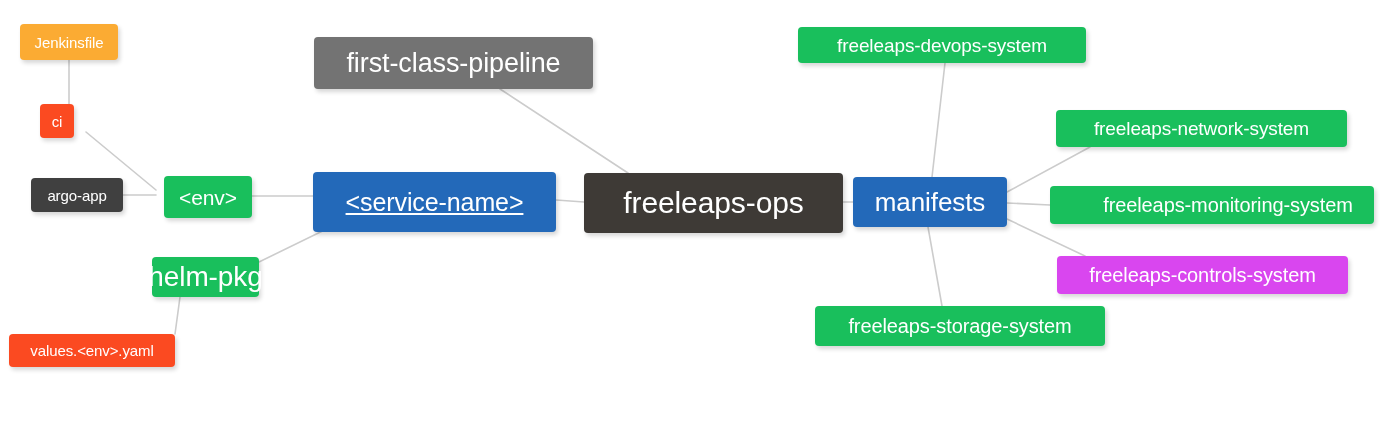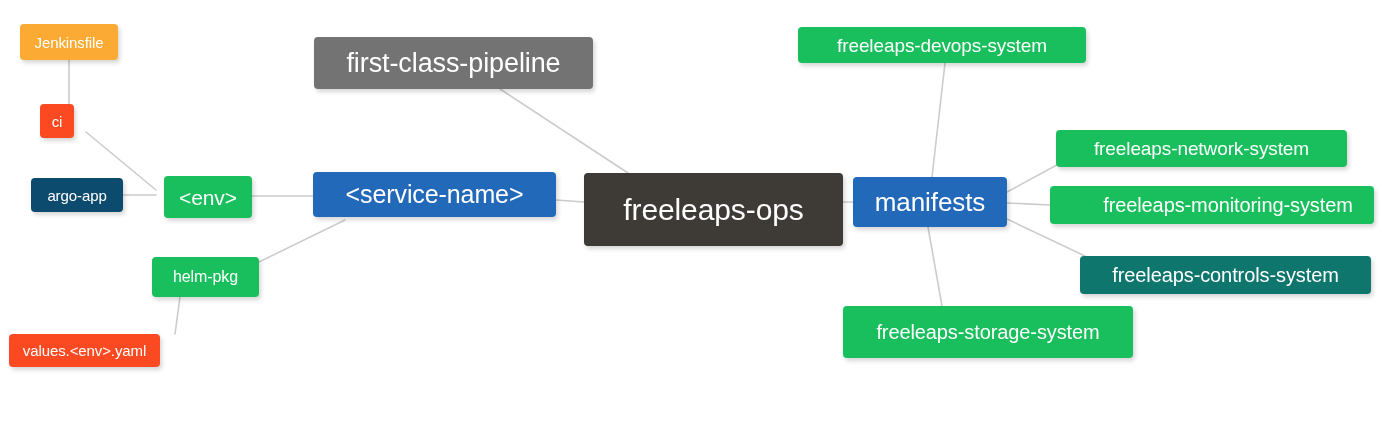--- a/index.html
+++ b/index.html
@@ -66,53 +66,53 @@
       <polyline points="1007,219 1085,256" fill="none" stroke="#cccccc" stroke-width="1.6" stroke-linecap="round"></polyline>
       <polyline points="928,227 942,306" fill="none" stroke="#cccccc" stroke-width="1.6" stroke-linecap="round"></polyline>
     </svg>
   <div id="node-layer">
       <div class="node" style="left: 20px; top: 24px; width: 98px; height: 36px; background: rgb(251, 171, 51); font-size: 15px;">
         <span class="node-label">Jenkinsfile</span>
       </div>
       <div class="node" style="left: 40px; top: 104px; width: 34px; height: 34px; background: rgb(251, 74, 33); font-size: 15px;">
         <span class="node-label">ci</span>
       </div>
-      <div class="node" style="left: 31px; top: 178px; width: 92px; height: 34px; background: #0c4a6e; font-size: 15px;">
+      <div class="node" style="left: 31px; top: 178px; width: 92px; height: 34px; background: #404040; font-size: 15px;">
         <span class="node-label">argo-app</span>
       </div>
       <div class="node" style="left: 164px; top: 176px; width: 88px; height: 42px; background: rgb(25, 191, 92); font-size: 21px;">
         <span class="node-label">&lt;env&gt;</span>
       </div>
-      <div class="node" style="left: 152px; top: 257px; width: 107px; height: 40px; background: rgb(25, 191, 92); font-size: 16px;">
+      <div class="node" style="left: 152px; top: 257px; width: 107px; height: 40px; background: rgb(25, 191, 92); font-size: 28px;">
         <span class="node-label">helm-pkg</span>
       </div>
-      <div class="node" style="left: 9px; top: 334px; width: 151px; height: 33px; background: rgb(251, 74, 33); font-size: 15px;">
+      <div class="node" style="left: 9px; top: 334px; width: 166px; height: 33px; background: rgb(251, 74, 33); font-size: 15px;">
         <span class="node-label">values.&lt;env&gt;.yaml</span>
       </div>
       <div class="node" style="left: 314px; top: 37px; width: 279px; height: 52px; background: #737373; font-size: 27px;">
         <span class="node-label">first-class-pipeline</span>
       </div>
-      <div class="node" style="left: 313px; top: 172px; width: 243px; height: 45px; background: rgb(35, 105, 185); font-size: 25px;">
+      <div class="node" style="left: 313px; top: 172px; width: 243px; height: 60px; background: rgb(35, 105, 185); font-size: 25px; text-decoration: underline;">
         <span class="node-label">&lt;service-name&gt;</span>
       </div>
-      <div class="node" style="left: 584px; top: 173px; width: 259px; height: 73px; background: rgb(62, 58, 54); font-size: 30px;">
+      <div class="node" style="left: 584px; top: 173px; width: 259px; height: 60px; background: rgb(62, 58, 54); font-size: 30px;">
         <span class="node-label">freeleaps-ops</span>
       </div>
       <div class="node" style="left: 853px; top: 177px; width: 154px; height: 50px; background: rgb(35, 105, 185); font-size: 26px;">
         <span class="node-label">manifests</span>
       </div>
       <div class="node" style="left: 798px; top: 27px; width: 288px; height: 36px; background: rgb(25, 191, 92); font-size: 19px; justify-content: center;">
         <span class="node-label">freeleaps-devops-system</span>
       </div>
-      <div class="node" style="left: 1056px; top: 110px; width: 291px; height: 37px; background: rgb(25, 191, 92); font-size: 19px; margin-top: 20px;">
+      <div class="node" style="left: 1056px; top: 110px; width: 291px; height: 37px; background: rgb(25, 191, 92); font-size: 19px;">
         <span class="node-label">freeleaps-network-system</span>
       </div>
       <div class="node" style="left: 1050px; top: 186px; width: 324px; height: 38px; background: rgb(25, 191, 92); font-size: 20px; padding-left: 32px;">
         <span class="node-label">freeleaps-monitoring-system</span>
       </div>
-      <div class="node" style="left: 1057px; top: 256px; width: 291px; height: 38px; background: #0f766e; font-size: 20px; margin-left: 23px;">
+      <div class="node" style="left: 1057px; top: 256px; width: 291px; height: 38px; background: #d946ef; font-size: 20px;">
         <span class="node-label">freeleaps-controls-system</span>
       </div>
-      <div class="node" style="left: 815px; top: 306px; width: 290px; height: 52px; background: rgb(25, 191, 92); font-size: 20px; margin-left: 28px;">
+      <div class="node" style="left: 815px; top: 306px; width: 290px; height: 40px; background: rgb(25, 191, 92); font-size: 20px;">
         <span class="node-label">freeleaps-storage-system</span>
       </div>
     </div>
 </div>
 
 </body></html>

